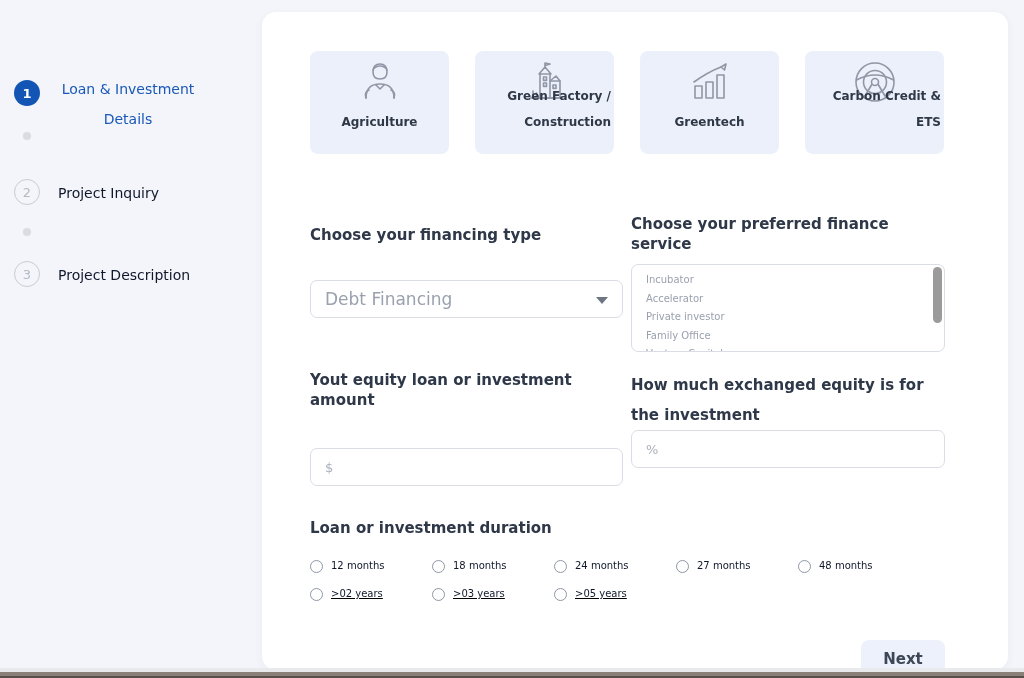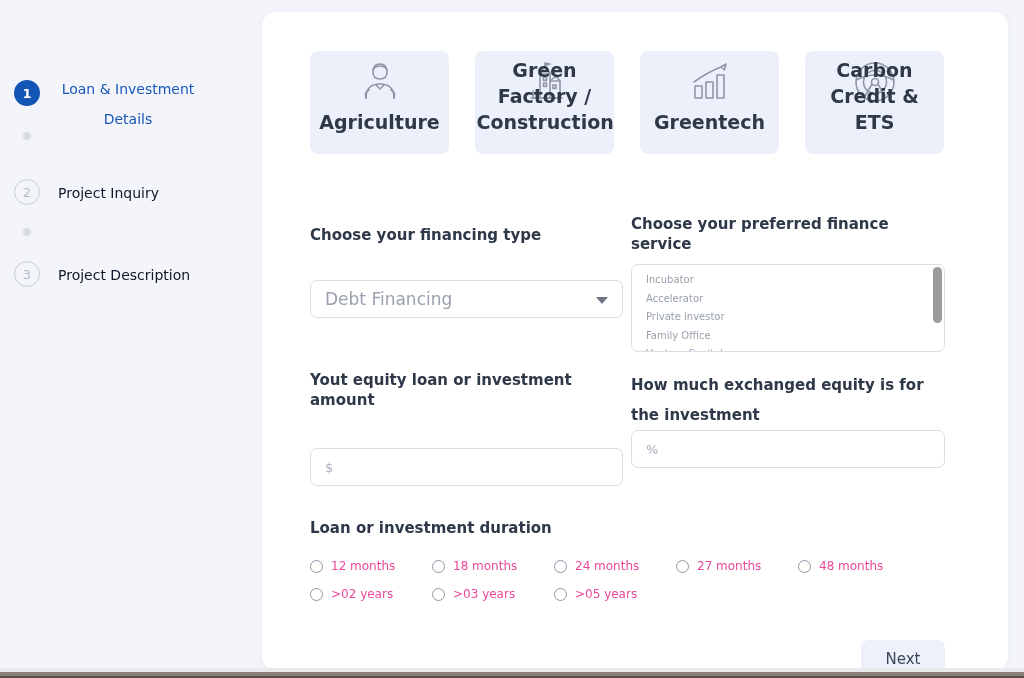--- a/index.html
+++ b/index.html
@@ -28,22 +28,22 @@
            background:#ffffff; border-radius:14px; box-shadow:0 2px 8px rgba(40,60,110,0.05); }
   .content { padding:39px 63px 0 48px; }
 
   
   .cards { display:flex; gap:26px; }
   .card { width:139px; height:103px; background:#ecf0fa; border-radius:8px;
           position:relative; cursor:pointer; }
   .card-icon { position:absolute; top:7px; left:0; right:0; display:flex; justify-content:center; }
   .card-label-wrap { position:absolute; left:3px; right:3px; bottom:19px;
                      display:flex; justify-content:center; }
-  .card-label { font-size:19px; font-weight:600; color:#2f3847; line-height:26px;
-                text-align:center; max-width:136px; }
+  .card-label { font-size:12px; font-weight:600; color:#2f3847; line-height:26px;
+                text-align:right; max-width:136px; }
   svg.icon { stroke:#9096a6; fill:none; stroke-width:1.6; stroke-linecap:round; stroke-linejoin:round; }
 
   
   .grid { display:grid; grid-template-columns:313px 314px; column-gap:8px; margin-top:60px; }
   .section-label { font-size:15px; font-weight:600; color:#2e3848; line-height:20px; }
   .lh30 { line-height:30px; }
   .cell-financing .section-label { margin-top:11px; }
   .cell-amount, .cell-equity { margin-top:18px; }
 
   .select-box { margin-top:35px; height:38px; border:1px solid #dadde6; border-radius:7px;
@@ -63,30 +63,30 @@
   .text-input { margin-top:38px; width:100%; height:38px; border:1px solid #dadde6;
                 border-radius:7px; padding:0 14px; font-size:13px; color:#3a4353;
                 font-family:inherit; outline:none; background:#fff; }
   .text-input::placeholder { color:#aab0bb; }
   .cell-equity .text-input { margin-top:0; }
 
   
   .duration { margin-top:32px; }
   .radio-rows { margin-top:19px; }
   .radio-row { display:flex; line-height:18px; }
-  .radio-row + .radio-row { margin-top:10px; }
+  .radio-row + .radio-row { margin-top:10px;text-decoration:underline; }
   .radio-item { width:122px; display:flex; align-items:center; cursor:pointer; }
   .radio-circle { width:13px; height:13px; border:1.5px solid #8f97a6; border-radius:50%;
                   margin-right:8px; flex:0 0 13px; background:#fff; }
-  .radio-label { font-size:12px; color:#ec4899; white-space:nowrap; }
+  .radio-label { font-size:10px; color:#0f172a; white-space:nowrap; }
 
   
   .actions { margin-top:37px; display:flex; justify-content:flex-end; }
   .next-btn { width:84px; height:38px; background:#edf1fb; border:none; border-radius:8px;
-              font-family:inherit; font-size:15px; color:#3d4758; cursor:pointer; }
+              font-family:inherit; font-size:15px; color:#3d4758; cursor:pointer;font-weight:bold; }
 
   
   .strip-light { position:absolute; left:0; right:0; top:668px; height:4px; background:#e9eaec; }
   .strip-dark  { position:absolute; left:0; right:0; top:672px; height:4px; background:#8a8077; }
   .strip-edge  { position:absolute; left:0; right:0; top:676px; height:2px; background:#57504b; }
 </style>
 </head>
 <body>
 
 <div>

